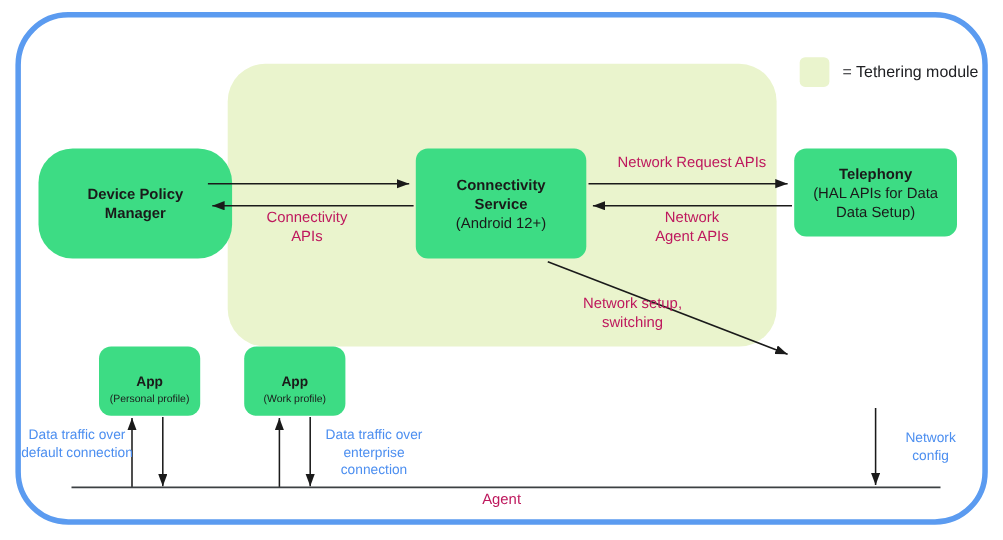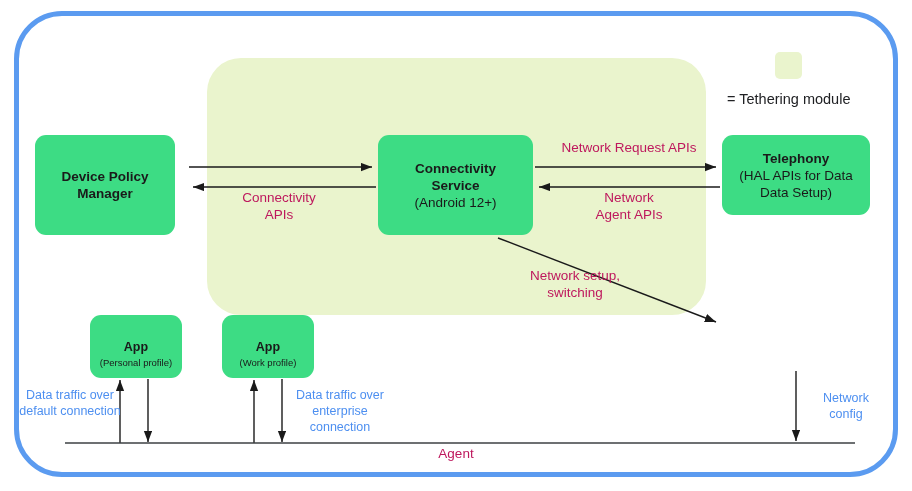--- a/index.html
+++ b/index.html
@@ -38,21 +38,20 @@
     border-radius: 34px;
   }
   
   #legend {
     position: absolute;
     left: 727px;
     top: 52px;
     display: flex;
     align-items: center;
     gap: 12px;
-    flex-direction: column;
   }
   #legend .swatch {
     width: 27px;
     height: 27px;
     background: #eaf4cd;
     border-radius: 5px;
   }
   #legend .legend-text {
     font-size: 14.5px;
     color: #202124;
@@ -77,21 +76,21 @@
     line-height: 17px;
   }
   .node .subtitle {
     font-weight: normal;
     font-size: 13.5px;
     line-height: 17px;
   }
   .node.small .title { font-size: 12.5px; margin-top: 15px; }
   .node.small .subtitle { font-size: 9.5px; line-height: 13px; }
 
-  #node-device-policy-manager { left: 35px;  top: 135px; width: 140px; height: 100px; }
+  #node-device-policy-manager { left: 35px;  top: 135px; width: 176px; height: 100px; border-radius: 31px; }
   #node-connectivity-service  { left: 378px; top: 135px; width: 155px; height: 100px; }
   #node-telephony             { left: 722px; top: 135px; width: 148px; height: 80px; }
   #node-netd                  { left: 722px; top: 270px; width: 148px; height: 100px; }
   #node-app-personal          { left: 90px;  top: 315px; width: 92px;  height: 63px; }
   #node-app-work              { left: 222px; top: 315px; width: 92px;  height: 63px; }
 
   
   #wires {
     position: absolute;
     left: 0; top: 0;

